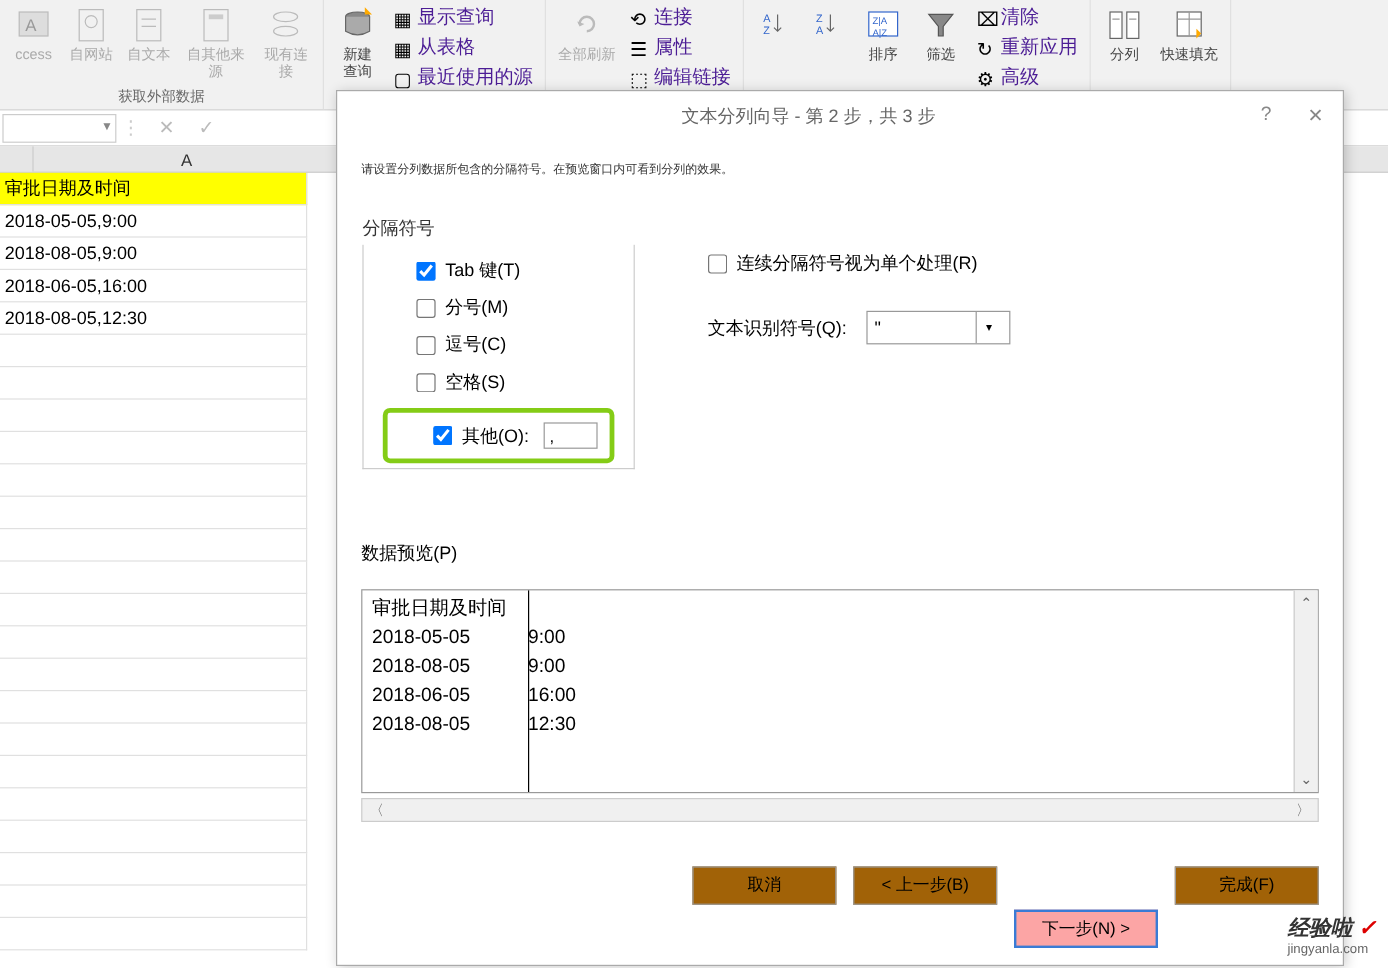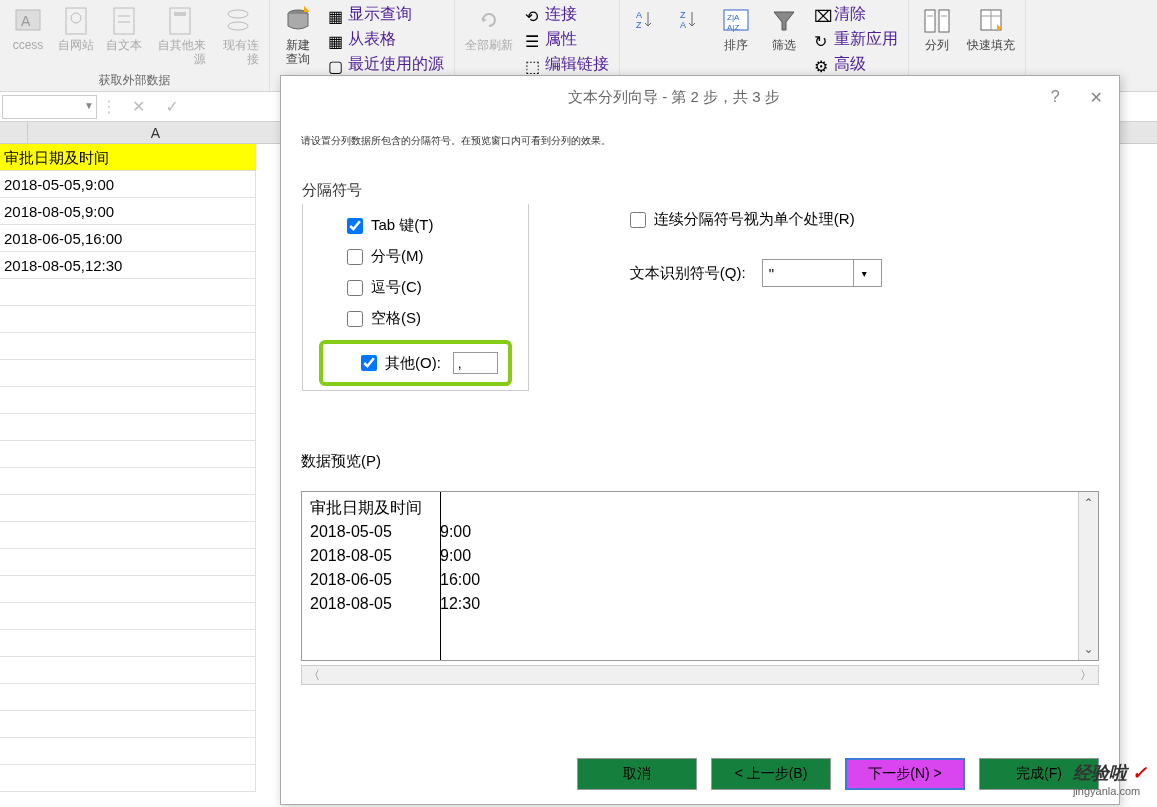--- a/index.html
+++ b/index.html
@@ -5,21 +5,21 @@
     * { margin: 0; padding: 0; box-sizing: border-box; font-family: "Microsoft YaHei", "SimSun", sans-serif; }
     body { background: #fff; overflow: hidden; width: 1157px; height: 807px; position: relative; }
     
     
     .ribbon { display: flex; background: #f1f1f1; border-bottom: 1px solid #d4d4d4; height: 92px; }
     .ribbon-group { display: flex; flex-direction: column; align-items: center; padding: 2px 4px; border-right: 1px solid #e0e0e0; position: relative; }
     .ribbon-buttons { display: flex; align-items: flex-start; }
     .ribbon-btn-large { display: flex; flex-direction: column; align-items: center; padding: 2px 6px; cursor: pointer; min-width: 48px; }
     .ribbon-btn-large .icon { width: 32px; height: 32px; display: flex; align-items: center; justify-content: center; }
     .ribbon-btn-large .label { font-size: 12px; color: #444; text-align: center; margin-top: 2px; line-height: 14px; }
-    .ribbon-btn-large.disabled .label { color: #aaa; text-align: right; }
+    .ribbon-btn-large.disabled .label { color: #aaa; }
     .ribbon-btn-small-row { display: flex; flex-direction: column; }
     .ribbon-btn-small { display: flex; align-items: center; padding: 2px 6px; cursor: pointer; }
     .ribbon-btn-small .icon { width: 16px; height: 16px; margin-right: 4px; }
     .ribbon-btn-small .label { font-size: 16px; color: #4c1d95; }
     .ribbon-group-label { position: absolute; bottom: 2px; font-size: 12px; color: #666; width: 100%; text-align: center; }
     
     
     .formula-area { display: flex; align-items: center; height: 30px; border-bottom: 1px solid #d4d4d4; padding: 2px; }
     .name-box { width: 95px; height: 24px; border: 1px solid #ccc; margin-right: 4px; position: relative; }
     .name-box .dd { position: absolute; right: 2px; top: 4px; color: #888; font-size: 10px; }
@@ -38,21 +38,21 @@
     
     
     .dialog { position: absolute; left: 280px; top: 75px; width: 840px; height: 730px; background: #fff; border: 1px solid #aaa; box-shadow: 2px 2px 10px rgba(0,0,0,0.2); }
     .dialog-title { height: 42px; display: flex; align-items: center; padding: 0 16px; font-size: 15px; color: #666; text-align: center; }
     .dialog-title-text { flex: 1; }
     .dialog-title-icons { display: flex; gap: 30px; }
     .dialog-title-icons span { color: #888; cursor: pointer; font-size: 16px; }
     .dialog-body { padding: 16px 20px; }
     .dialog-desc { font-size: 10px; color: #333; margin-bottom: 32px; }
     
-    .delim-row { display: flex; gap: 40px; }
+    .delim-row { display: flex; }
     .fieldset { margin-bottom: 20px; }
     .fieldset-label { font-size: 15px; color: #333; margin-bottom: 12px; }
     .checkbox-row { display: flex; align-items: center; margin-bottom: 12px; font-size: 15px; padding-left: 28px; }
     .checkbox-row input[type="checkbox"] { width: 16px; height: 16px; margin-right: 8px; }
     .other-input { width: 45px; height: 22px; border: 1px solid #999; margin-left: 12px; padding: 0 4px; font-size: 14px; }
     
     .highlight-box { border: 4px solid #84cc16; border-radius: 6px; padding: 8px 10px; display: inline-flex; align-items: center; }
     
     .right-options { padding-left: 20px; padding-top: 30px; }
     .opt-row { display: flex; align-items: center; margin-bottom: 30px; font-size: 15px; }
@@ -63,22 +63,22 @@
     .preview-box { border: 1px solid #999; height: 170px; position: relative; margin-bottom: 4px; }
     .preview-content { padding: 4px 8px; font-family: "SimSun", monospace; font-size: 16px; line-height: 24px; }
     .preview-line { display: flex; }
     .preview-col1 { width: 130px; }
     .preview-divider { position: absolute; left: 138px; top: 0; bottom: 0; width: 1px; background: #000; }
     .preview-scroll-v { position: absolute; right: 0; top: 0; bottom: 0; width: 20px; background: #f0f0f0; border-left: 1px solid #ccc; display: flex; flex-direction: column; justify-content: space-between; align-items: center; padding: 4px 0; }
     .preview-scroll-h { height: 20px; background: #f0f0f0; border: 1px solid #ccc; display: flex; justify-content: space-between; align-items: center; padding: 0 6px; }
     .scroll-arrow { font-size: 12px; color: #666; cursor: pointer; }
     
     .dialog-buttons { position: absolute; bottom: 14px; right: 20px; display: flex; gap: 14px; }
-    .dlg-btn { min-width: 120px; height: 32px; border: 1px solid #999; background: #15803d; font-size: 14px; cursor: pointer; padding: 0 14px; }
-    .dlg-btn.primary { border: 2px solid #3a7bd5; background: #d946ef; }
+    .dlg-btn { min-width: 120px; height: 32px; border: 1px solid #999; background: #a16207; font-size: 14px; cursor: pointer; padding: 0 14px; }
+    .dlg-btn.primary { border: 2px solid #3a7bd5; background: #fca5a5; margin-top: 36px; }
     
     .watermark { position: absolute; right: 10px; bottom: 10px; font-size: 18px; font-style: italic; font-weight: bold; }
     .watermark .wm-main { color: #333; }
     .watermark .wm-check { color: #d00; }
     .watermark .wm-sub { font-size: 11px; color: #666; display: block; font-style: normal; font-weight: normal; }
   </style>
 </head>
 <body>
 
 <div class="ribbon">

